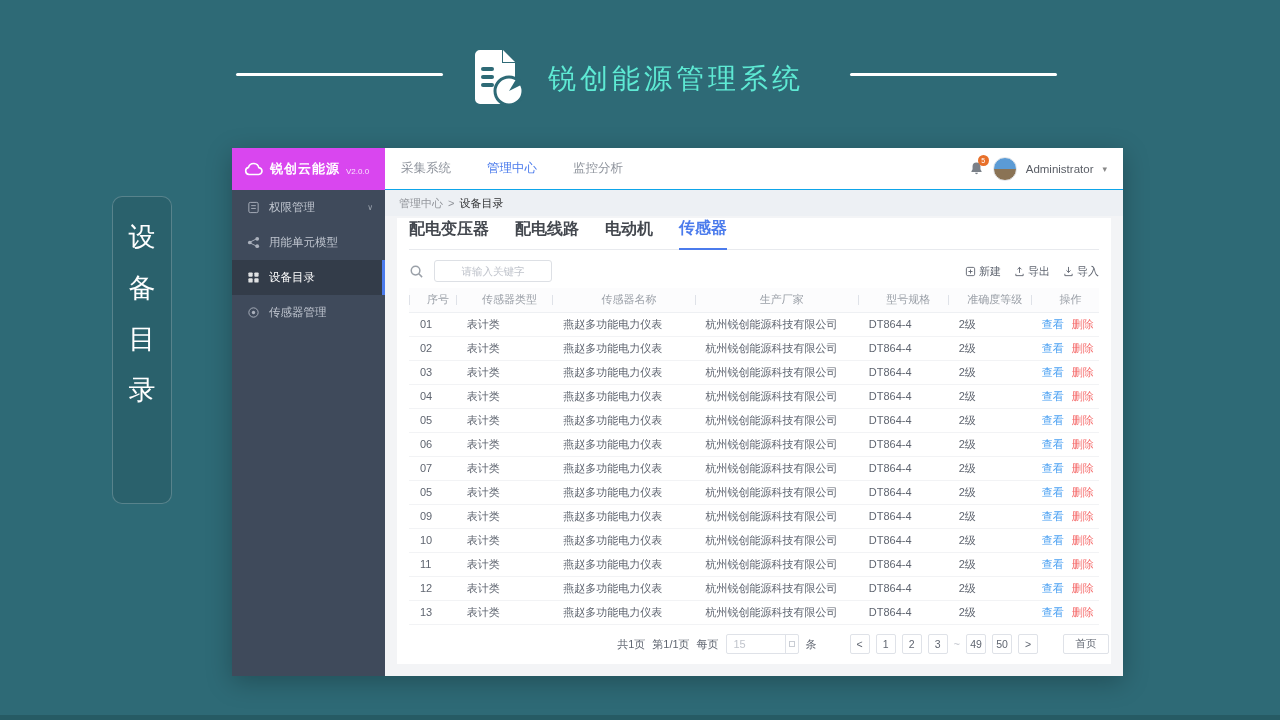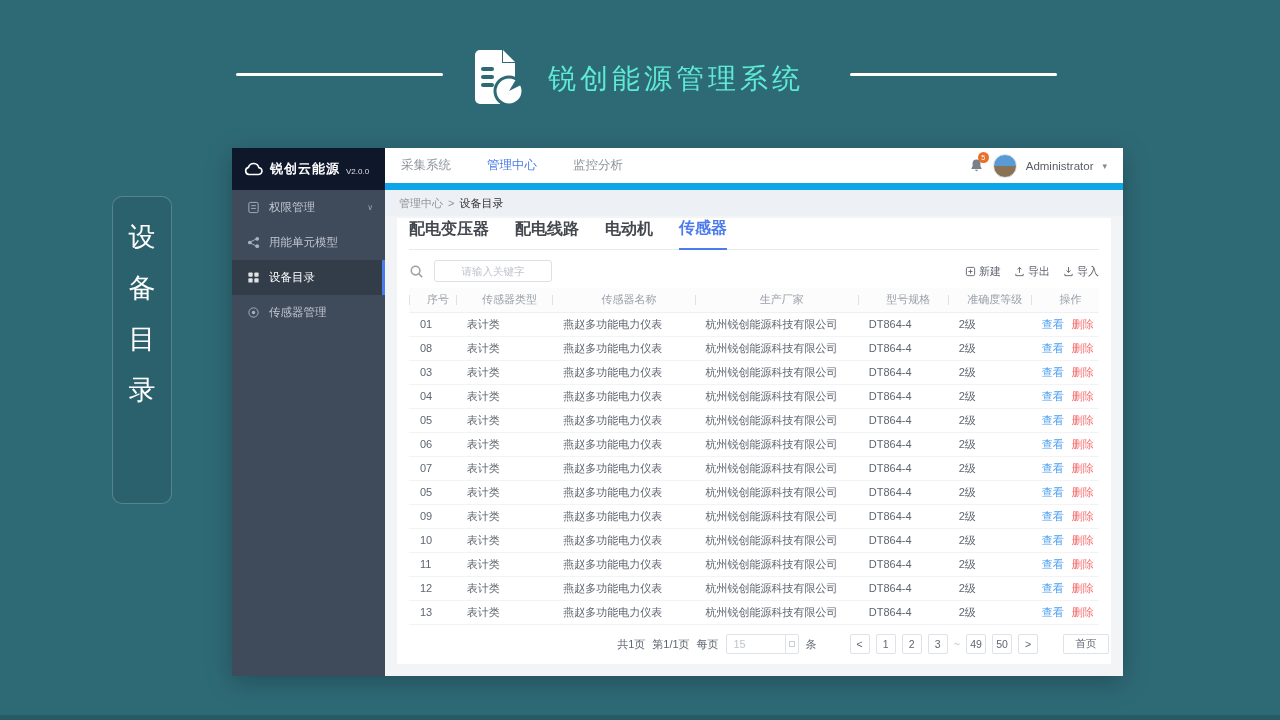--- a/index.html
+++ b/index.html
@@ -18,32 +18,32 @@
     background:#2a616c; border:1px solid rgba(255,255,255,0.22); border-radius:10px;
     display:flex; flex-direction:column; align-items:center; padding-top:22px; gap:15px;
     color:#fff; font-size:27px; }
 
   
   .window { position:absolute; left:232px; top:148px; width:891px; height:528px; background:#fff;
     box-shadow:0 6px 24px rgba(0,0,0,0.25); }
 
   
   .sidebar { position:absolute; left:0; top:0; width:153px; height:528px; background:#3f4a5b; }
-  .logo { height:42px; background:#0f172a; display:flex; align-items:center; padding-left:12px; gap:6px; }
+  .logo { height:42px; background:#d946ef; display:flex; align-items:center; padding-left:12px; gap:6px; }
   .logo-text { color:#fff; font-size:13px; font-weight:bold; letter-spacing:1px; }
   .logo-ver { color:rgba(255,255,255,0.85); font-size:8px; margin-top:4px; }
   .menu-item { height:35px; display:flex; align-items:center; padding-left:15px; gap:9px;
     color:#bfc5cf; font-size:11.5px; cursor:pointer; }
   .menu-item .mi-icon { display:flex; opacity:0.85; }
   .menu-item.active { background:#333c49; color:#fff; border-right:3px solid #4b7bec; }
   .mi-chevron { margin-left:auto; margin-right:12px; font-size:8px; color:#9aa2ad; }
 
   
   .main { position:absolute; left:153px; top:0; width:738px; height:528px; background:#f3f4f6; }
-  .topbar { height:42px; background:#fff; border-bottom:7px solid #0ea5e9; display:flex; align-items:center; padding:8px 16px; }
+  .topbar { height:42px; background:#fff; border-bottom:1px solid #0ea5e9; display:flex; align-items:center; padding:8px 16px; }
   .nav-links { display:flex; gap:36px; font-size:12.5px; color:#8e939c; }
   .nav-link { cursor:pointer; }
   .nav-link.active { color:#4b7bec; }
   .topbar-right { margin-left:auto; display:flex; align-items:center; gap:9px; }
   .bell { position:relative; display:flex; cursor:pointer; }
   .badge { position:absolute; top:-6px; right:-5px; min-width:11px; height:11px; border-radius:6px;
     background:#e8702a; color:#fff; font-size:7px; display:flex; align-items:center; justify-content:center; padding:0 2px; }
   .avatar { width:24px; height:24px; border-radius:50%; overflow:hidden; cursor:pointer;
     background:linear-gradient(#5b9bd5 0 52%, #8a7355 52% 100%); border:1px solid #e3e6ea; }
   .user-name { font-size:11.5px; color:#5a5e66; cursor:pointer; }
@@ -270,21 +270,21 @@
             <tr>
               <td class="col-0">01</td>
               <td class="col-1">表计类</td>
               <td class="col-2">燕赵多功能电力仪表</td>
               <td class="col-3">杭州锐创能源科技有限公司</td>
               <td class="col-4">DT864-4</td>
               <td class="col-5">2级</td>
               <td class="col-6"><span class="link-view">查看</span><span class="link-del">删除</span></td>
             </tr>
             <tr>
-              <td class="col-0">08</td>
+              <td class="col-0">02</td>
               <td class="col-1">表计类</td>
               <td class="col-2">燕赵多功能电力仪表</td>
               <td class="col-3">杭州锐创能源科技有限公司</td>
               <td class="col-4">DT864-4</td>
               <td class="col-5">2级</td>
               <td class="col-6"><span class="link-view">查看</span><span class="link-del">删除</span></td>
             </tr>
             <tr>
               <td class="col-0">03</td>
               <td class="col-1">表计类</td>

